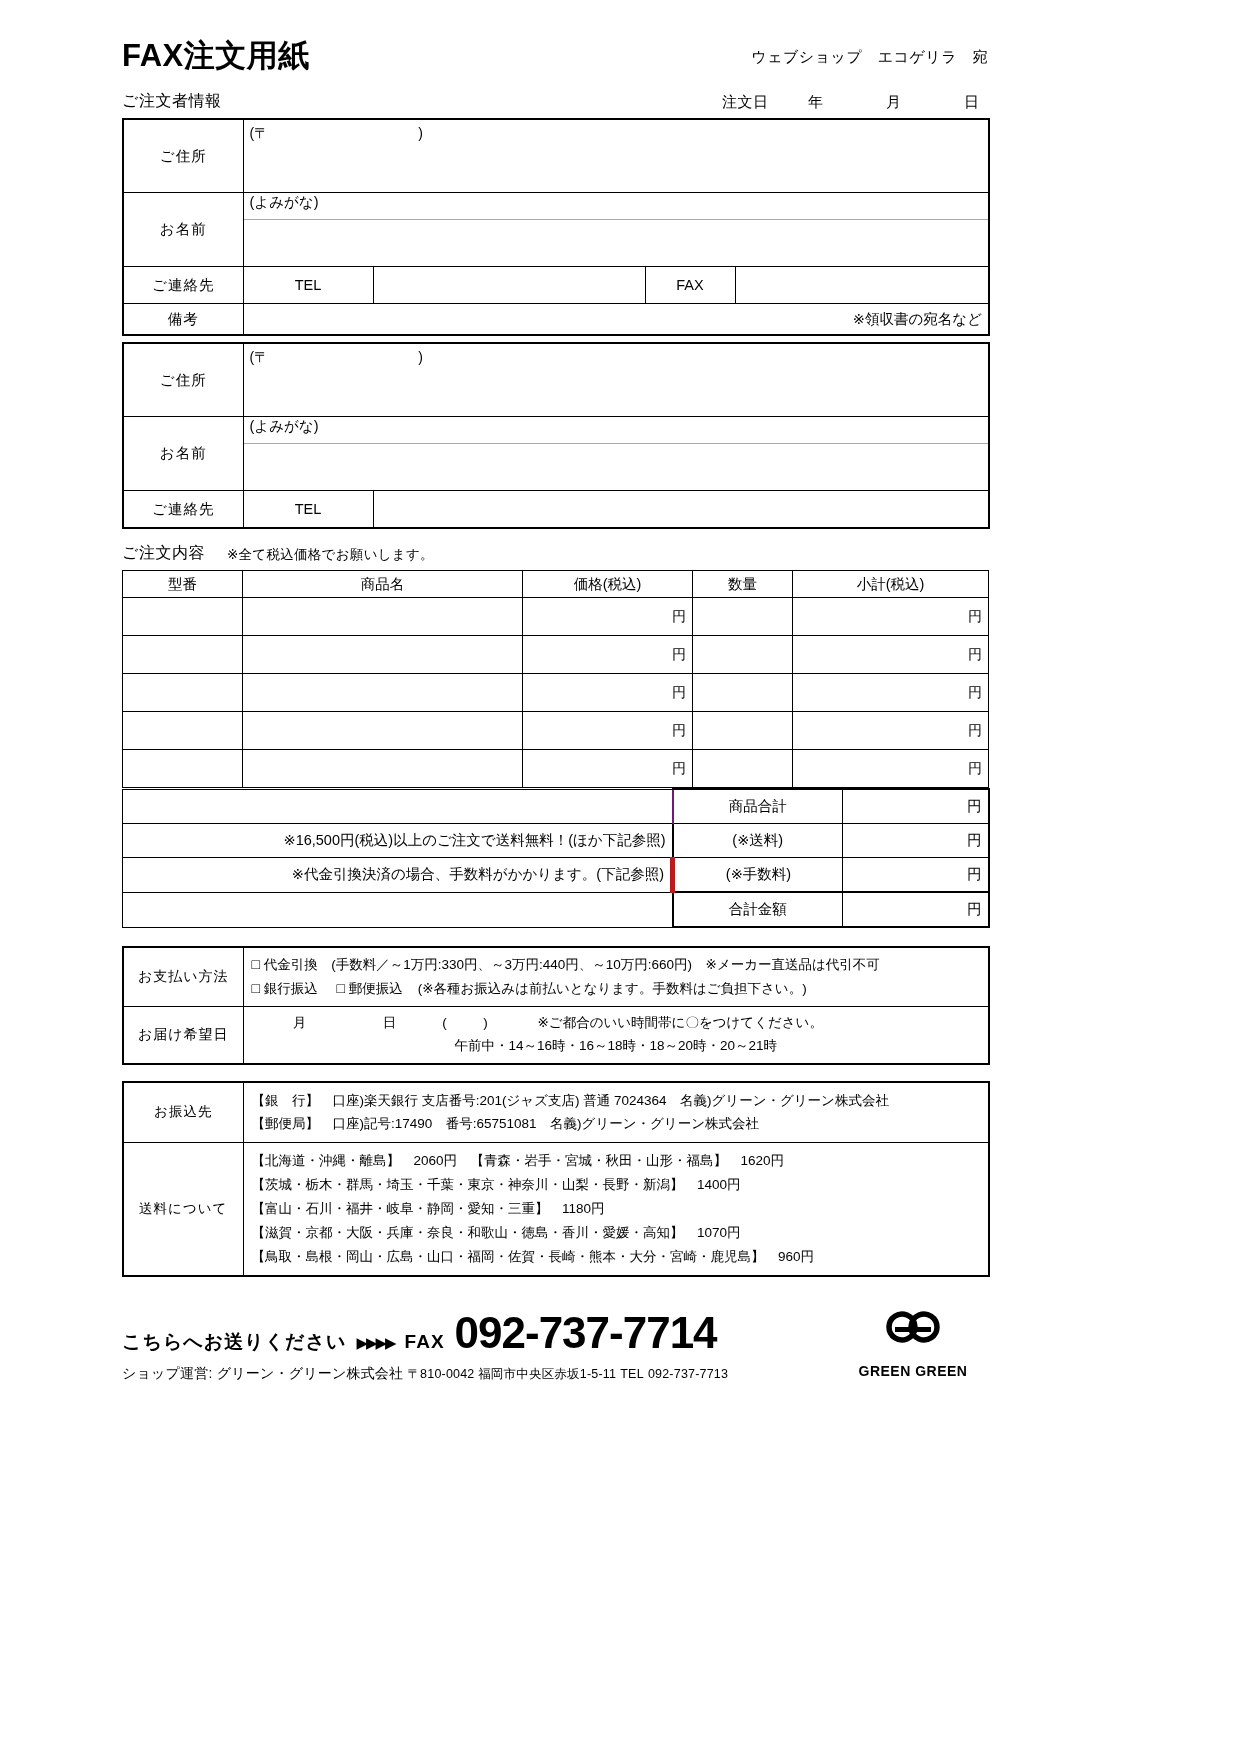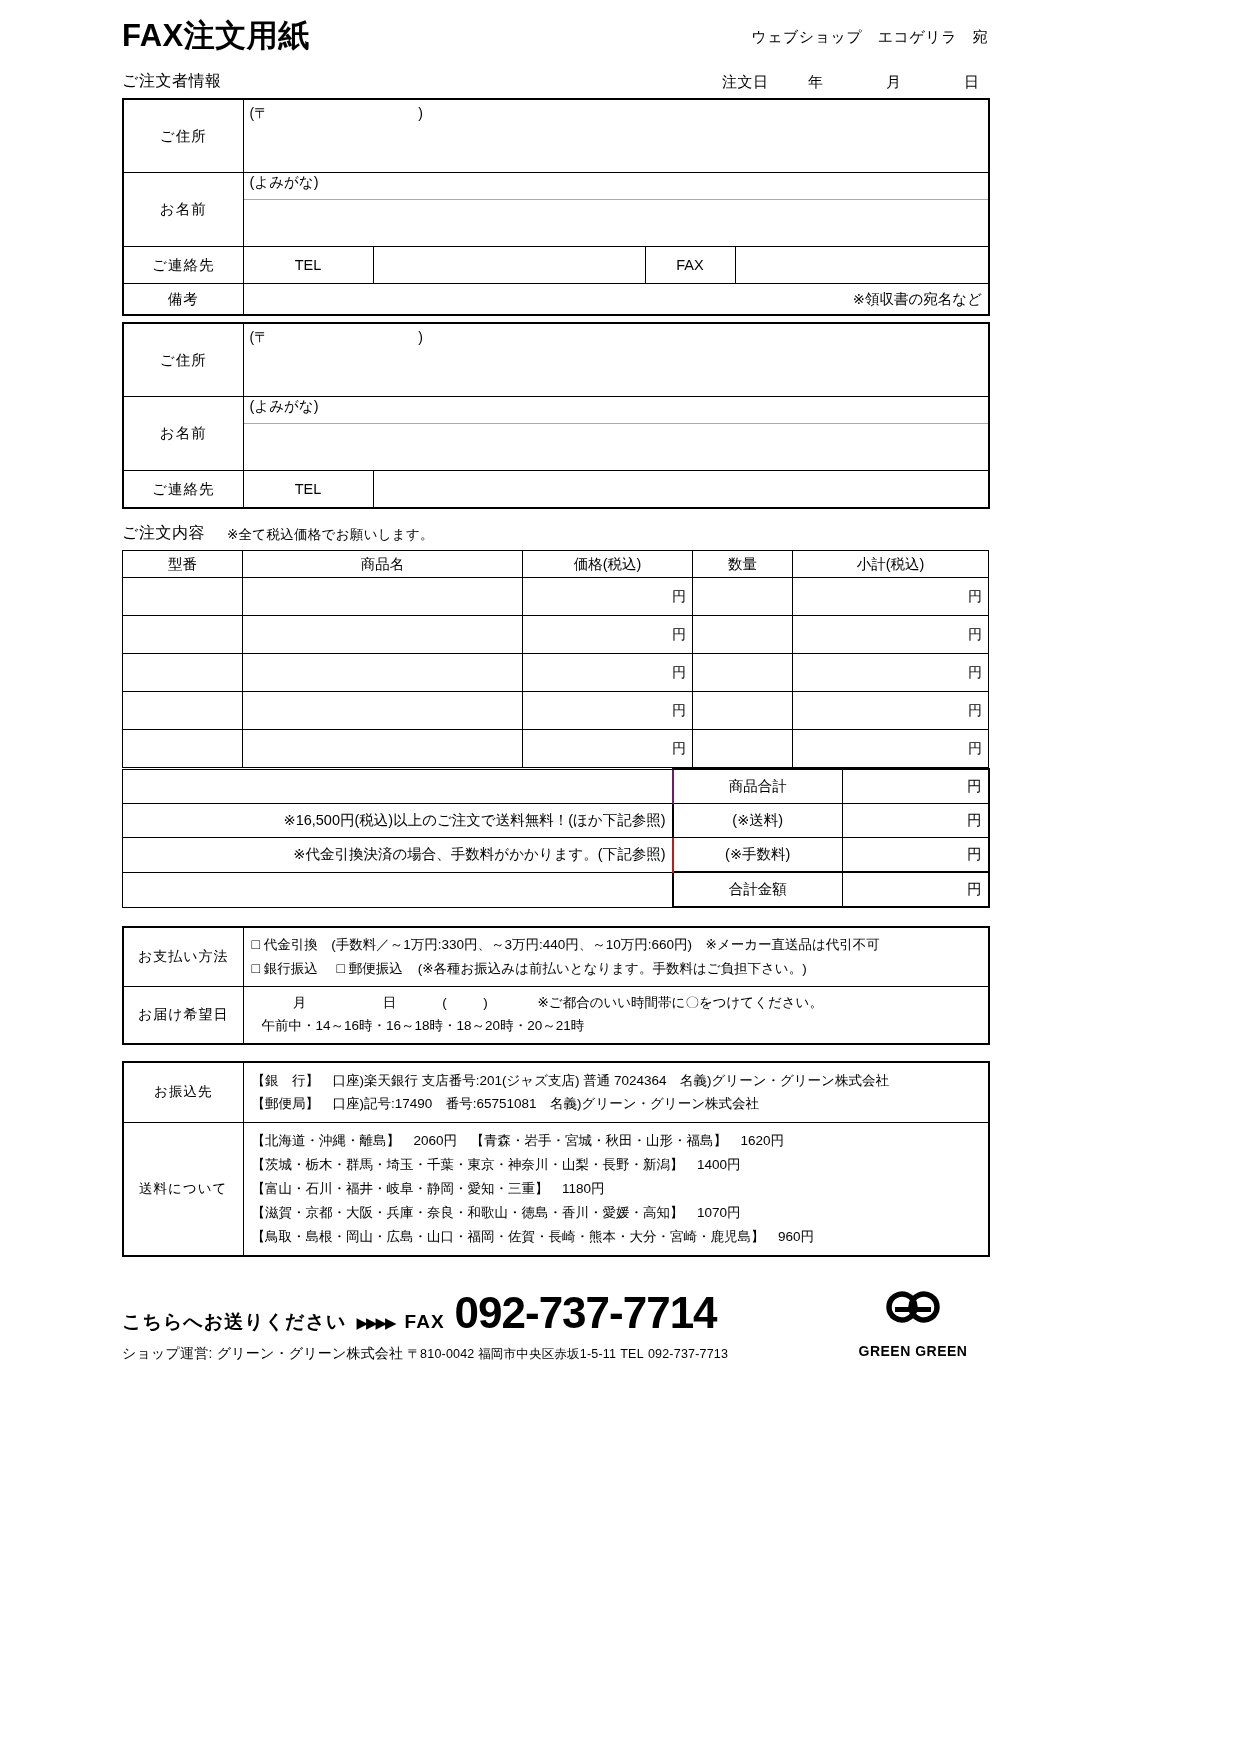--- a/index.html
+++ b/index.html
@@ -5,21 +5,21 @@
   html,body{margin:0;padding:0;background:#fff;}
   body{
     width:1240px;height:1754px;
     font-family:"Liberation Sans","DejaVu Sans",sans-serif;
     color:#000;-webkit-font-smoothing:none;
   }
   .page{position:relative;width:1240px;height:1754px;padding:0;box-sizing:border-box;}
   .inner{position:absolute;left:122px;top:0;width:866px;}
 
   
-  .hdr{display:flex;align-items:flex-end;justify-content:space-between;padding-top:20px;}
+  .hdr{display:flex;align-items:flex-end;justify-content:space-between;padding-top:40px;}
   .title{font-size:31px;font-weight:bold;letter-spacing:.5px;line-height:1;}
   .addressee{font-size:15px;letter-spacing:.5px;padding-bottom:4px;margin-left:8px;}
 
   .secline{display:flex;align-items:flex-end;justify-content:space-between;margin-top:20px;}
   .sec-title{font-size:16px;letter-spacing:.5px;}
   .sec-note{font-size:13.5px;letter-spacing:.3px;margin-left:8px;}
   .orderdate{font-size:15px;letter-spacing:.5px;display:flex;gap:0;}
   .orderdate span{display:inline-block;}
   .od-lab{width:86px;}
   .od-y{width:78px;text-align:left;}
@@ -235,21 +235,21 @@
       <td class="tc" style="border-top:2px solid #000;border-left:2px solid #701a75">商品合計</td>
       <td class="yen" style="border-top:2px solid #000;border-right:2px solid #000">円</td>
     </tr>
     <tr>
       <td class="nb note-r">※16,500円(税込)以上のご注文で送料無料！(ほか下記参照)</td>
       <td class="tc" style="border-left:2px solid #000">(※送料)</td>
       <td class="yen" style="border-right:2px solid #000">円</td>
     </tr>
     <tr>
       <td class="nb note-r">※代金引換決済の場合、手数料がかかります。(下記参照)</td>
-      <td class="tc" style="border-left:2px solid #b91c1c">(※手数料)</td>
+      <td class="tc" style="border-left:5px solid #b91c1c">(※手数料)</td>
       <td class="yen" style="border-right:2px solid #000">円</td>
     </tr>
     <tr>
       <td class="nb"></td>
       <td class="tc" style="border-top:2px solid #000;border-bottom:2px solid #000;border-left:2px solid #000">合計金額</td>
       <td class="yen" style="border-top:2px solid #000;border-bottom:2px solid #000;border-right:2px solid #000">円</td>
     </tr>
   </tbody>
       </table>
 
@@ -280,21 +280,21 @@
     <tr>
       <td class="lab">お届け希望日</td>
       <td>
         <div class="payline" style="display:flex;align-items:center">
           <span style="width:96px;text-align:center">月</span>
           <span style="width:84px;text-align:center">日</span>
           <span style="width:26px;text-align:center">(</span>
           <span style="width:56px;text-align:center">)</span>
           <span style="margin-left:24px">※ご都合のいい時間帯に〇をつけてください。</span>
         </div>
-        <div class="payline" style="display:flex;align-items:center;justify-content:flex-start;padding:0 10px">
+        <div class="payline" style="display:flex;align-items:center;justify-content:center;padding:0 10px">
           <span>午前中</span>
           <span>・</span>
           <span>14～16時</span>
           <span>・</span>
           <span>16～18時</span>
           <span>・</span>
           <span>18～20時</span>
           <span>・</span>
           <span>20～21時</span>
         </div>

